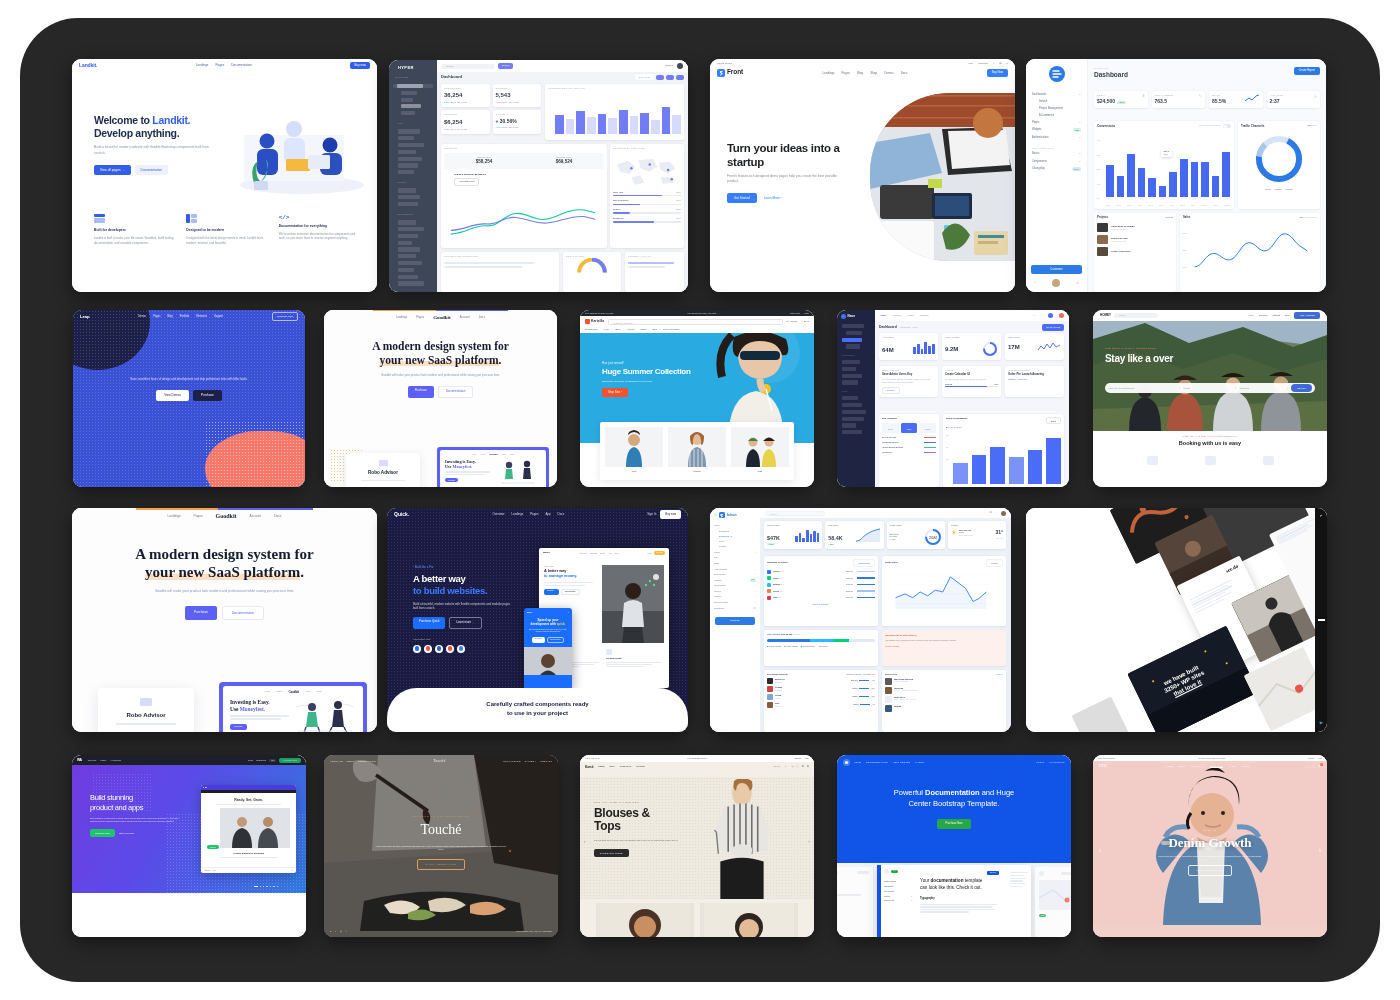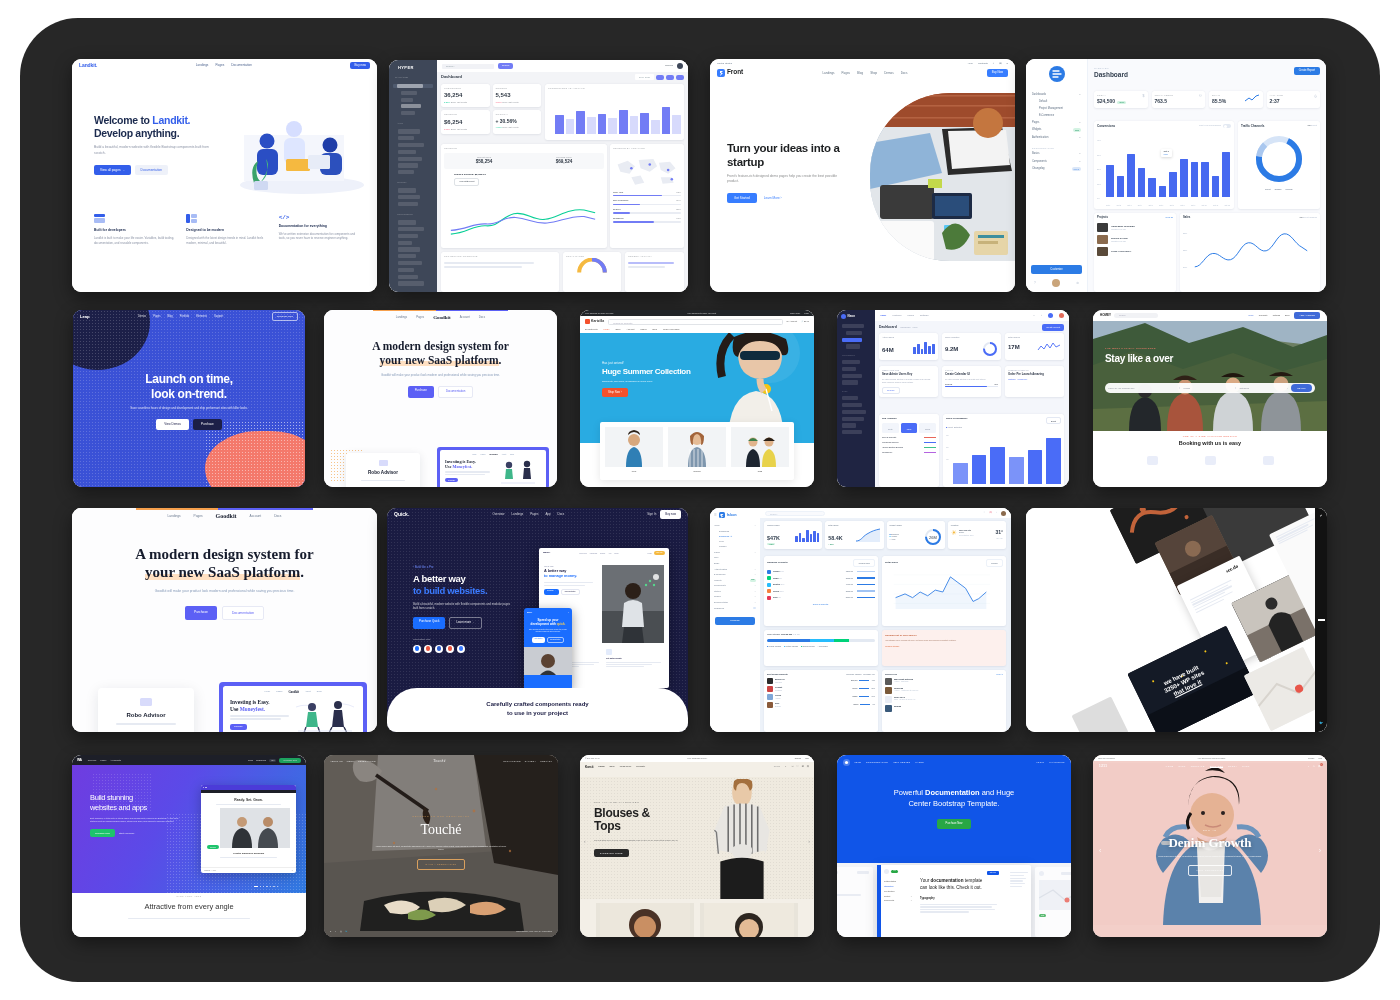--- a/index.html
+++ b/index.html
@@ -587,23 +587,20 @@
           <span>Demos</span>
           <span>Pages</span>
           <span>Blog</span>
           <span>Portfolio</span>
           <span>Elements</span>
           <span>Support</span>
         </span>
         <span class="pill" style="border:.4px solid rgba(255,255,255,.6);font-size:2.5px;padding:2px 4px;">Purchase Now</span>
       </div>
       <div style="position:absolute;left:0;right:0;top:62px;text-align:center;">
-        <div class="hero-h" style="font-size:12px;line-height:1.22;">
-          <span>Launch on time,</span><br><span>look on-trend.</span>
-        </div>
         <div style="font-size:2.9px;opacity:.8;margin-top:5px;line-height:1.6;padding:0 44px;">Save countless hours of design and development and ship performant sites with killer looks.</div>
         <div style="display:flex;gap:4px;justify-content:center;margin-top:8px;">
           <span class="pill" style="background:#fff;color:#1c1f48;font-size:3px;padding:3.5px 8px;">View Demos</span>
           <span class="pill" style="background:#1c1f48;color:#fff;font-size:3px;padding:3.5px 8px;">Purchase</span>
         </div>
       </div>
     </div>
   </div>
 
   <div class="card" style="left:324px;top:310px;width:233px;height:177px;">
@@ -1509,21 +1506,21 @@
           <span>Changelog</span>
           <span class="pill" style="background:#3b3f4d;font-size:1.8px;padding:.5px 2px;">v2.0</span>
           <span class="pill" style="background:#1ec46c;color:#fff;font-size:2.1px;padding:1.5px 4px;">Purchase Now</span>
         </span>
       </div>
       <div style="position:absolute;left:0;right:0;top:10px;height:128px;background:linear-gradient(120deg,#6f3ce0 0%,#5b4ae8 40%,#2f7ae0 100%);overflow:hidden;">
         <div class="dots-grid" style="position:absolute;right:0;bottom:0;width:140px;height:80px;color:rgba(255,255,255,.2);"></div>
         <div class="dots-grid" style="position:absolute;left:20px;top:8px;width:60px;height:40px;color:rgba(255,255,255,.15);"></div>
         <div style="position:absolute;left:18px;top:28px;width:92px;">
           <div class="hero-h" style="font-size:7.5px;line-height:1.3;font-weight:400;">
-            <span>Build stunning</span><br><span>websites and apps</span>
+            <span>Build stunning</span><br><span>product and apps</span>
           </div>
           <div style="font-size:2.1px;opacity:.8;margin-top:4px;line-height:1.6;">Best designer, in total suite of styled pages and components, powered by Bootstrap 4. The ideal starting point for onward landing pages, stylish web apps, and complete company websites.</div>
           <div style="display:flex;gap:4px;align-items:center;margin-top:6px;">
             <span class="pill" style="background:#1ec46c;font-size:2.3px;padding:2.5px 5px;">Purchase Now</span>
             <span style="font-size:2.3px;opacity:.85;">Start exploring  ›</span>
           </div>
         </div>
         <div style="position:absolute;right:10px;top:20px;width:95px;height:88px;background:#fff;border-radius:2px;color:#333;overflow:hidden;box-shadow:0 3px 12px rgba(0,0,0,.25);">
           <div style="background:#4b3bd8;height:5px;display:flex;align-items:center;padding:0 2px;gap:1px;">
               <i style="width:1.4px;height:1.4px;border-radius:50%;background:#fff;opacity:.7;display:block;"></i>
@@ -1551,25 +1548,20 @@
         </div>
         <div style="position:absolute;right:28px;bottom:6px;display:flex;gap:2px;">
           <i style="width:4px;height:1.4px;background:#fff;display:block;"></i>
           <i style="width:1.4px;height:1.4px;background:rgba(255,255,255,.6);display:block;"></i>
             <i style="width:1.4px;height:1.4px;background:rgba(255,255,255,.6);display:block;"></i>
           <i style="width:1.4px;height:1.4px;background:rgba(255,255,255,.6);display:block;"></i>
             <i style="width:1.4px;height:1.4px;background:rgba(255,255,255,.6);display:block;"></i>
           <i style="width:1.4px;height:1.4px;background:rgba(255,255,255,.6);display:block;"></i>
             <i style="width:1.4px;height:1.4px;background:rgba(255,255,255,.6);display:block;"></i>
         </div>
-      </div>
-      <div style="position:absolute;left:0;right:0;top:140px;text-align:center;color:#333;">
-        <div style="font-size:2px;color:#aaa;letter-spacing:.5px;">NICE! LOOK HERE</div>
-        <div style="font-size:7.5px;margin-top:4px;">Attractive from every angle</div>
-        <div class="ph" style="height:1.6px;width:52%;margin:6px auto 0;"></div>
       </div>
     </div>
   </div>
 
   <div class="card" style="left:580px;top:755px;width:234px;height:182px;">
     <div class="mini" style="background:#f3efe7;color:#1f1f1f;">
       <div style="display:flex;justify-content:space-between;align-items:center;padding:2px 5px;font-size:1.9px;color:#6c6c6c;background:#fff;">
         <span>✆ 800-000-00-00</span>
         <span>Free worldwide delivery</span>
         <span style="display:flex;gap:4px;">

